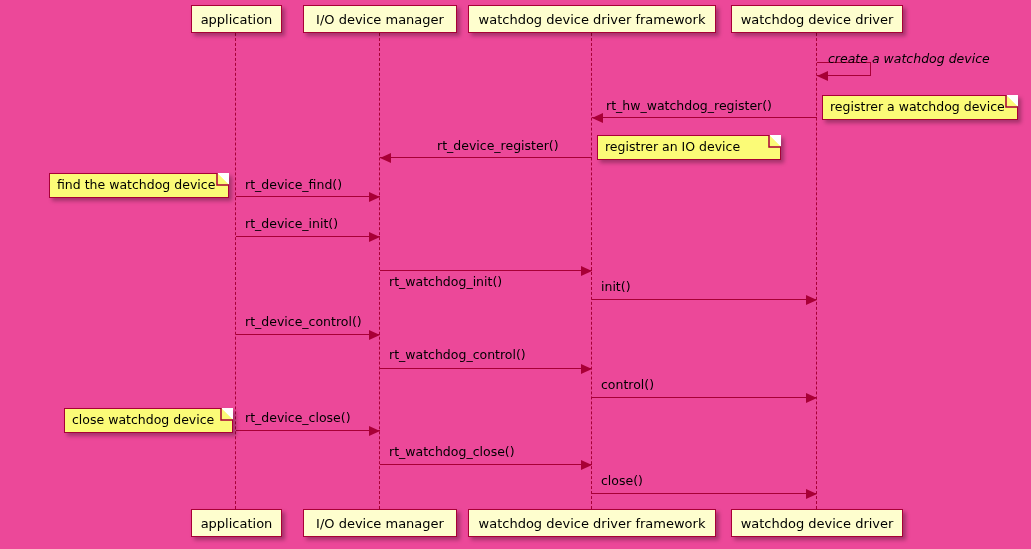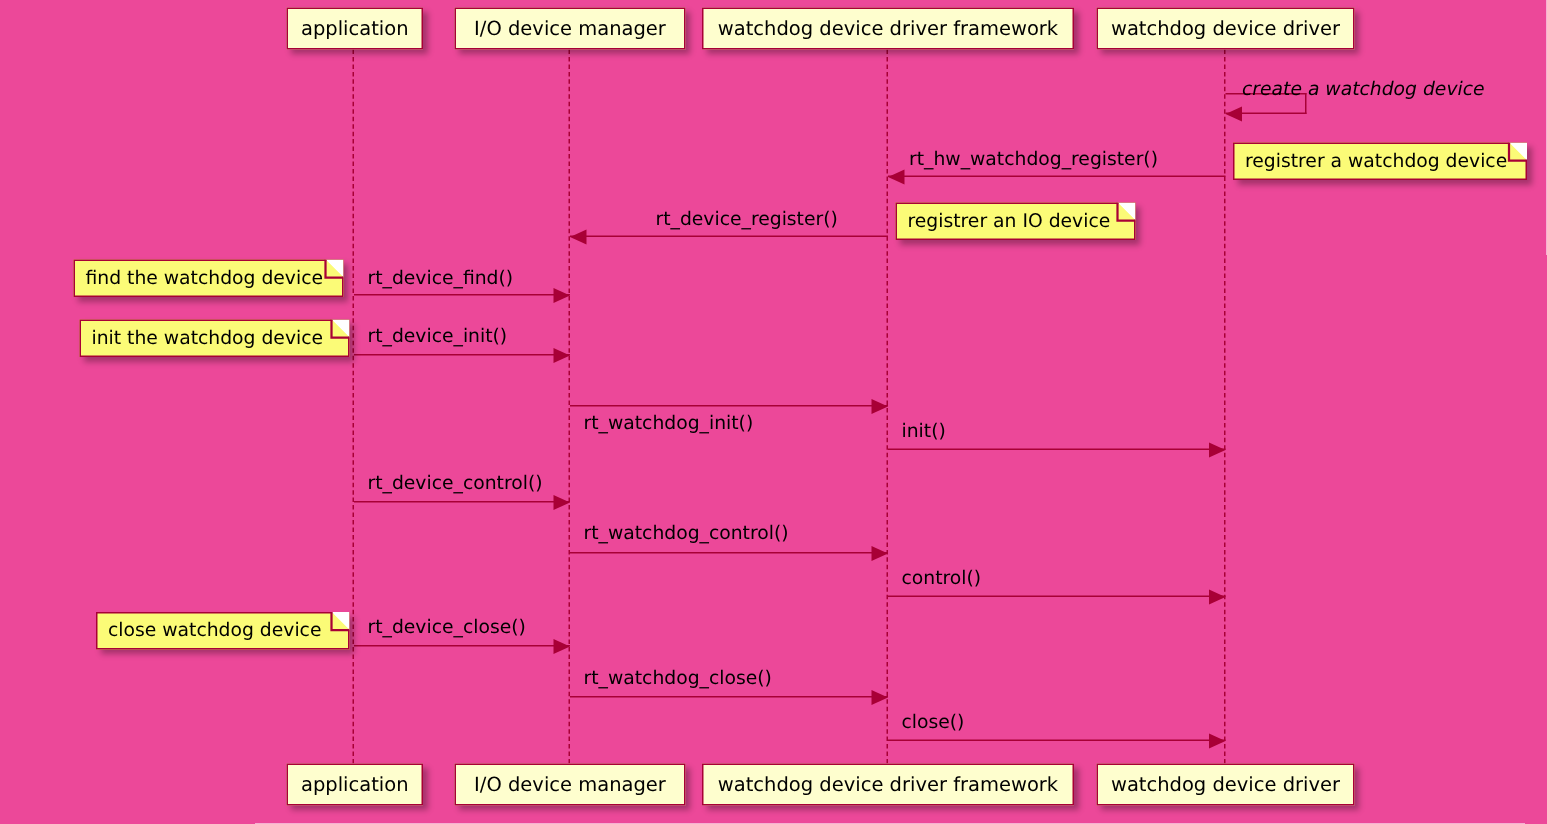--- a/index.html
+++ b/index.html
@@ -166,38 +166,30 @@
     <div class="arrowhead right" style="top: 489px; left: 806px;"></div>
     <div class="msg-label" style="left: 601px; top: 475px;">close()</div>
     <div class="note" style="left: 822px; top: 95px; width: 196px; height: 25px;">
       <span>registrer a watchdog device</span>
       <div class="note-fold-line"><svg width="14" height="14" viewBox="0 0 14 14">
           <path d="M2,0 L14,0 L14,12 Z" fill="#FFFFFF" stroke="none"></path>
           <path d="M2,0 L2,12 L14,12" fill="#FBFB77" stroke="none"></path>
           <path d="M2,0 L2,12 L14,12" fill="none" stroke="#A80036" stroke-width="1.5"></path>
         </svg></div>
     </div>
-    <div class="note" style="left: 597px; top: 135px; width: 160px; height: 25px;">
+    <div class="note" style="left: 597px; top: 135px; width: 184px; height: 25px;">
       <span>registrer an IO device</span>
       <div class="note-fold-line"><svg width="14" height="14" viewBox="0 0 14 14">
           <path d="M2,0 L14,0 L14,12 Z" fill="#FFFFFF" stroke="none"></path>
           <path d="M2,0 L2,12 L14,12" fill="#FBFB77" stroke="none"></path>
           <path d="M2,0 L2,12 L14,12" fill="none" stroke="#A80036" stroke-width="1.5"></path>
         </svg></div>
     </div>
     <div class="note" style="left: 49px; top: 173px; width: 180px; height: 25px;">
       <span>find the watchdog device</span>
-      <div class="note-fold-line"><svg width="14" height="14" viewBox="0 0 14 14">
-          <path d="M2,0 L14,0 L14,12 Z" fill="#FFFFFF" stroke="none"></path>
-          <path d="M2,0 L2,12 L14,12" fill="#FBFB77" stroke="none"></path>
-          <path d="M2,0 L2,12 L14,12" fill="none" stroke="#A80036" stroke-width="1.5"></path>
-        </svg></div>
-    </div>
-    <div class="note" style="left: 53px; top: 213px; width: 180px; height: 25px;">
-      <span>init the watchdog device</span>
       <div class="note-fold-line"><svg width="14" height="14" viewBox="0 0 14 14">
           <path d="M2,0 L14,0 L14,12 Z" fill="#FFFFFF" stroke="none"></path>
           <path d="M2,0 L2,12 L14,12" fill="#FBFB77" stroke="none"></path>
           <path d="M2,0 L2,12 L14,12" fill="none" stroke="#A80036" stroke-width="1.5"></path>
         </svg></div>
     </div>
     <div class="note" style="left: 64px; top: 408px; width: 169px; height: 25px;">
       <span>close watchdog device</span>
       <div class="note-fold-line"><svg width="14" height="14" viewBox="0 0 14 14">
           <path d="M2,0 L14,0 L14,12 Z" fill="#FFFFFF" stroke="none"></path>

